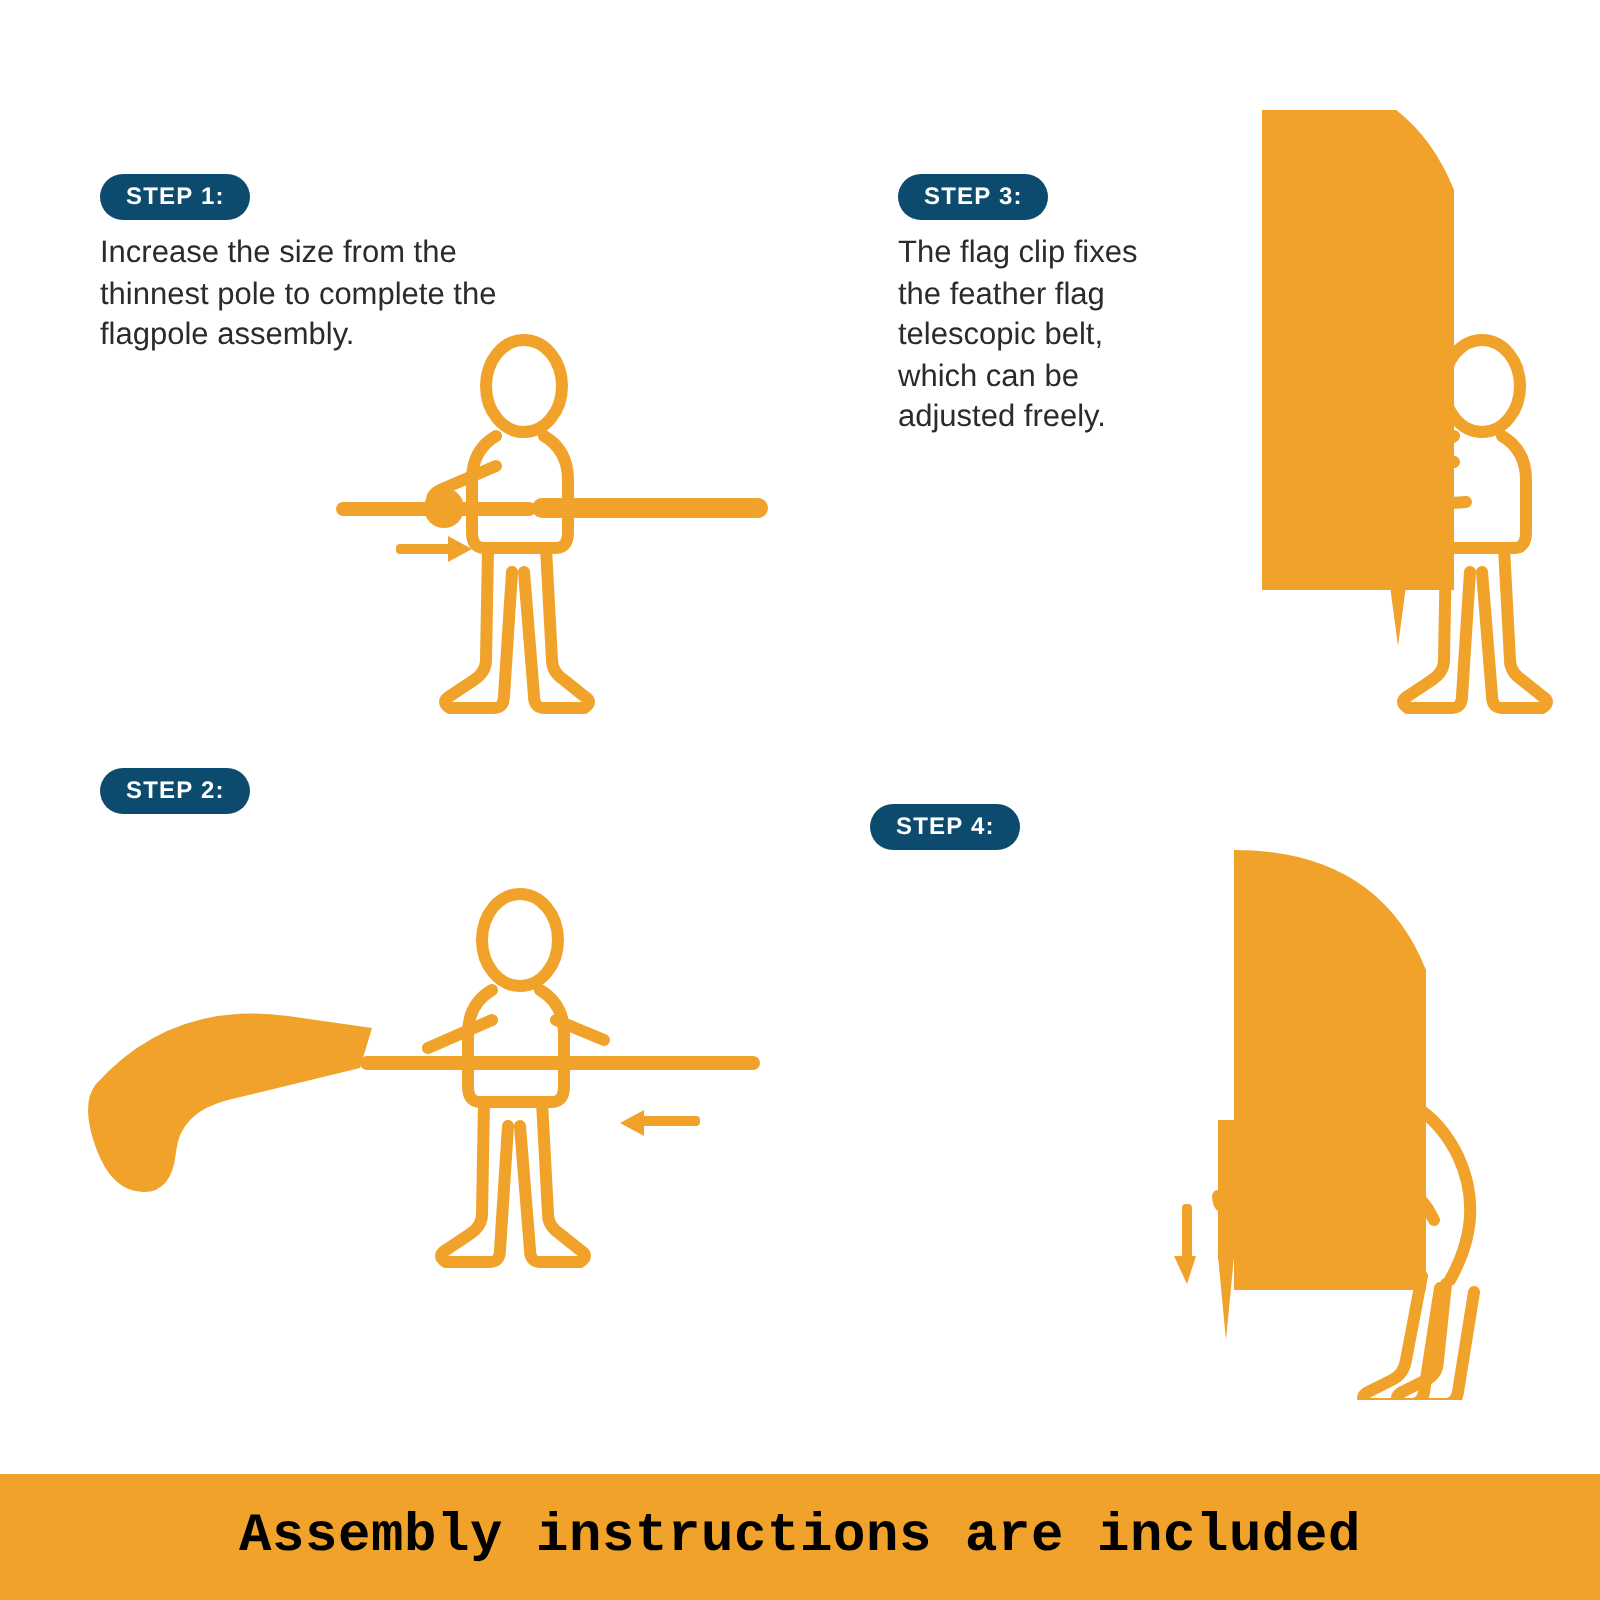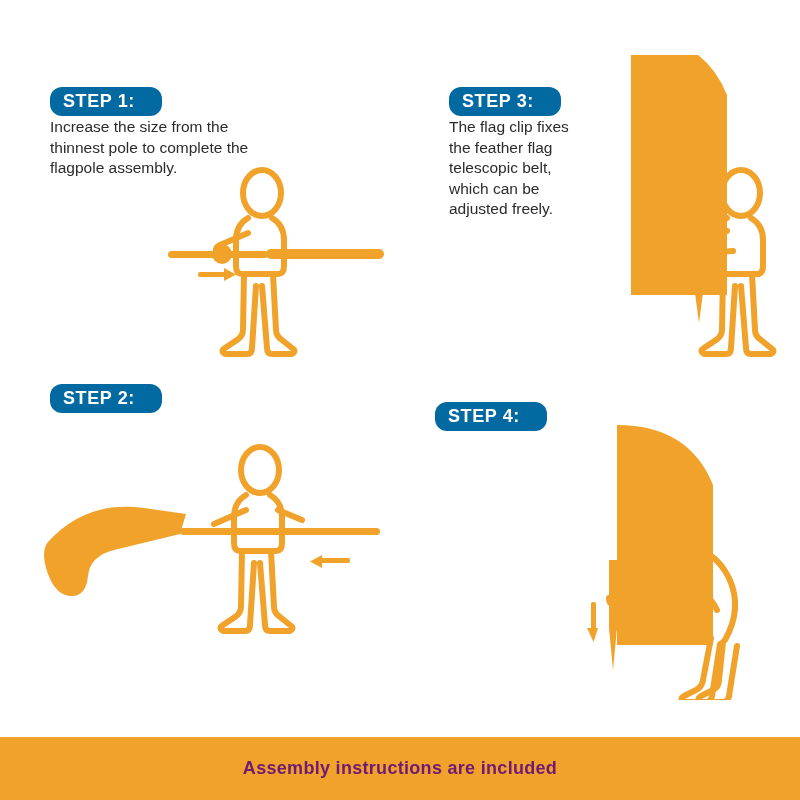--- a/index.html
+++ b/index.html
@@ -27,26 +27,26 @@
   }
   .panel-1 { left: 20px;  top: 55px; }
   .panel-2 { left: 20px;  top: 352px; }
   .panel-3 { left: 419px; top: 55px; }
   .panel-4 { left: 405px; top: 370px; }
 
   .step-badge {
     position: absolute;
     top: 32px;
     left: 30px;
-    background: #0369a1;
+    background: #0c4a6e;
     color: #ffffff;
-    font-size: 18px;
+    font-size: 12px;
     font-weight: bold;
     letter-spacing: 0.6px;
-    padding: 5px 27px 6px 13px;
+    padding: 5px 13px 6px 13px;
     border-radius: 12px;
     line-height: 1;
     white-space: nowrap;
   }
   .step-text {
     position: absolute;
     top: 62px;
     left: 30px;
     width: 260px;
     color: #2b2b2b;
@@ -70,24 +70,25 @@
     left: 0;
     bottom: 0;
     width: 800px;
     height: 63px;
     background: #f0a22b;
     display: flex;
     align-items: center;
     justify-content: center;
   }
   .footer-text {
-    color: #701a75;
-    font-size: 18px;
+    color: #000000;
+    font-size: 27px;
     font-weight: bold;
     letter-spacing: 0.3px;
+    font-family: Liberation Mono, monospace;
   }
 </style>
 </head>
 <body>
 
 <div class="sheet">
 
   <div class="panel panel-1">
     <svg class="art" viewBox="0 0 380 330">
       <g fill="none" stroke="#f0a22b" stroke-width="6" stroke-linecap="round" stroke-linejoin="round">

